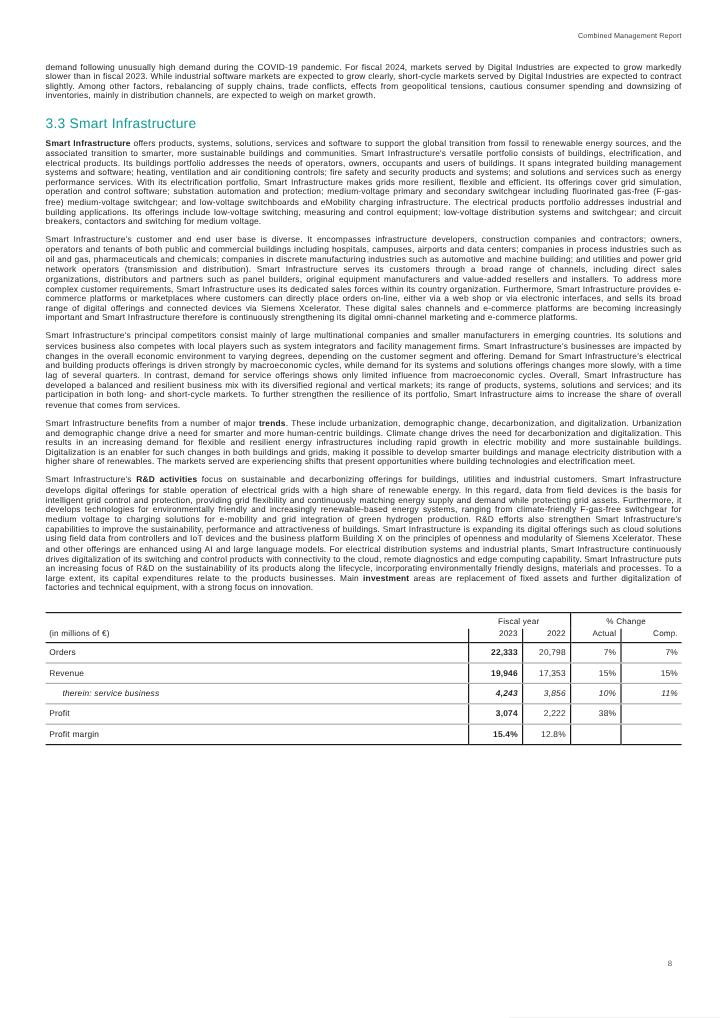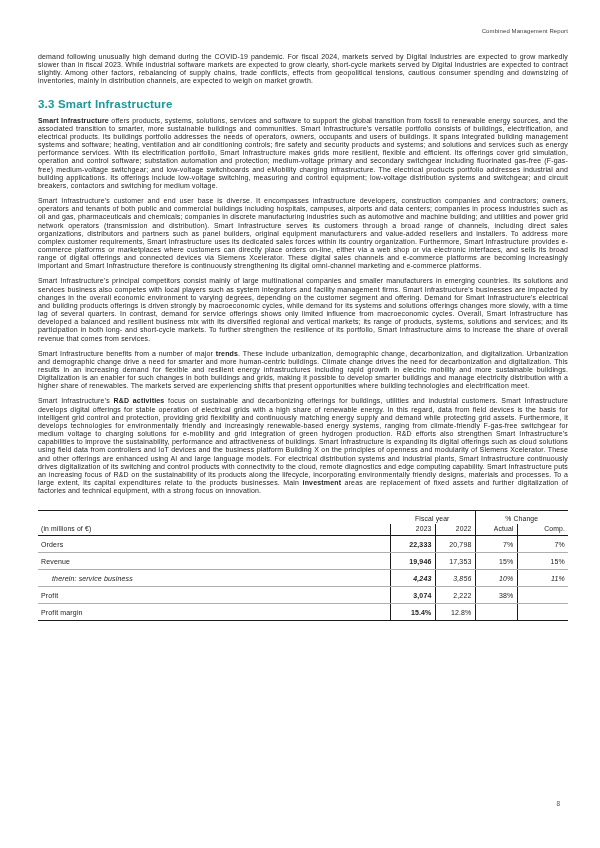--- a/index.html
+++ b/index.html
@@ -28,21 +28,21 @@
     margin:0 0 7px 0;
     font-size:7px;
     line-height:8.15px;
     text-align:justify;
     letter-spacing:0.16px;
     color:#232323;
   }
   .bold { font-weight:bold; }
   h2.section-heading {
     font-size:11.5px;
-    font-weight:700;
+    font-weight:400;
     color:#149b9b;
     margin:12px 0 7px 0;
     letter-spacing:0.2px;
   }
   table.fin {
     width:530px;
     border-collapse:collapse;
     margin-top:15px;
     font-size:7px;
     color:#222;

